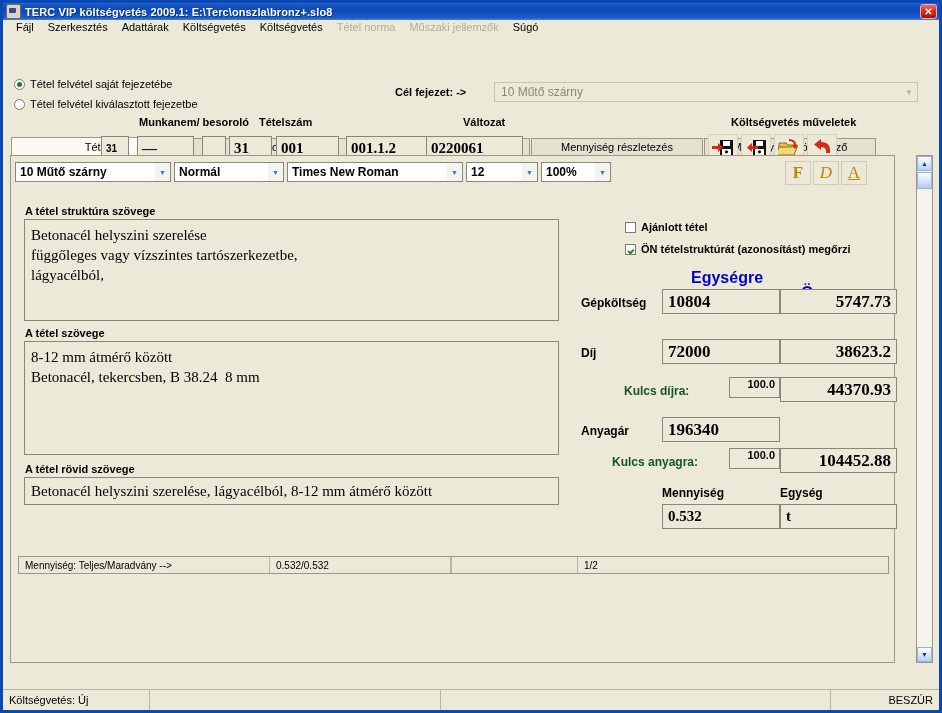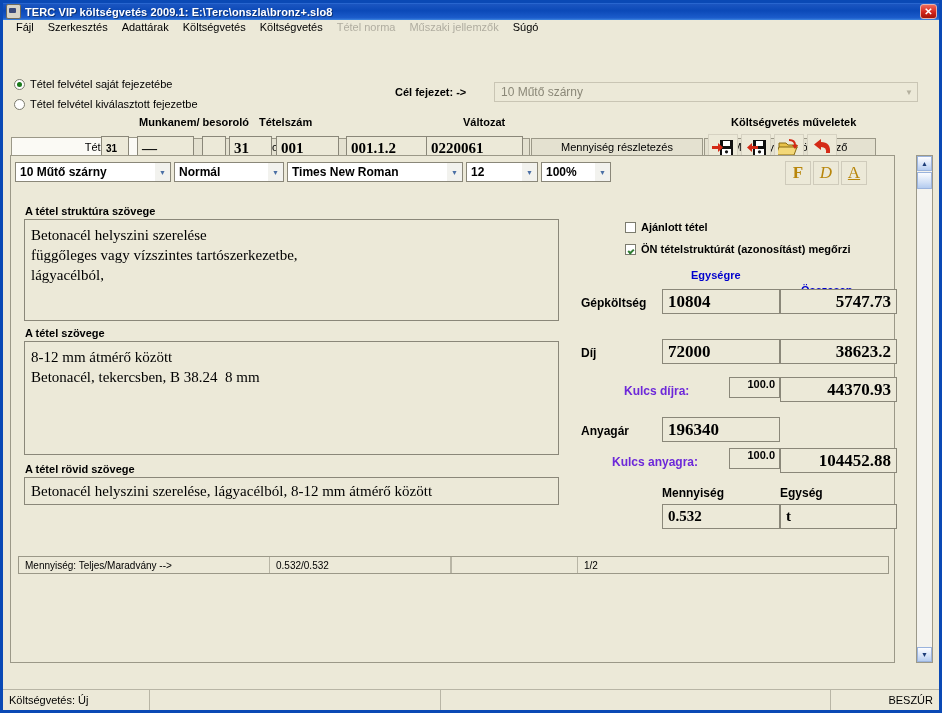--- a/index.html
+++ b/index.html
@@ -174,23 +174,23 @@
   .chk-row{position:absolute;left:570px;display:flex;align-items:center;font-size:11px;font-weight:bold;margin-left:44px;}
   .chk{
     width:11px;height:11px;border:1px solid #7b7b6e;background:#fff;
     margin-right:5px;box-sizing:border-box;flex:0 0 11px;position:relative;
   }
   .chk.on:after{
     content:"";position:absolute;left:2px;top:4px;width:4px;height:2px;
     border-left:2px solid #2f7d32;border-bottom:2px solid #2f7d32;
     transform:rotate(-45deg);
   }
-  .colhdr{position:absolute;font-size:11px;font-weight:bold;color:#0000cd;text-align:right;}
+  .colhdr{position:absolute;font-size:16px;font-weight:bold;color:#0000cd;text-align:right;}
   .rlabel{position:absolute;font-size:12px;font-weight:bold;}
-  .rlabel.blue{color:#6d28d9;}
+  .rlabel.blue{color:#14532d;}
   .nfld{
     position:absolute;height:25px;background:#ece9d8;
     border:1px solid #8a8779;box-sizing:border-box;
     display:flex;align-items:center;
     font-family:"Liberation Serif",serif;font-weight:bold;font-size:17px;
     padding:0 5px;
   }
   .nfld.right{justify-content:flex-end;}
   .kfld{
     position:absolute;height:21px;background:#ece9d8;

